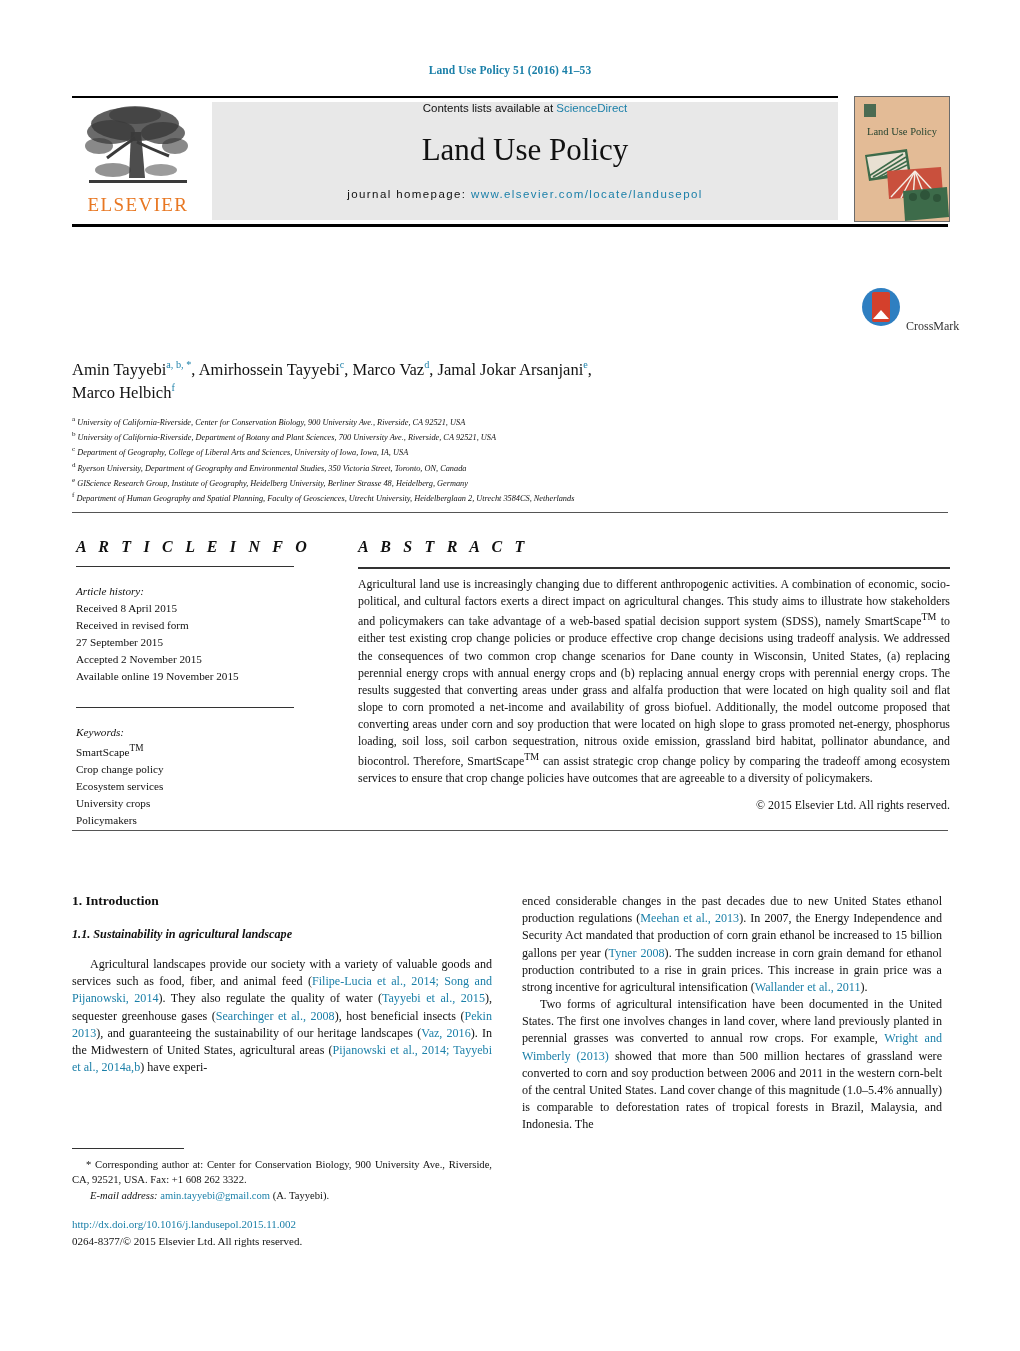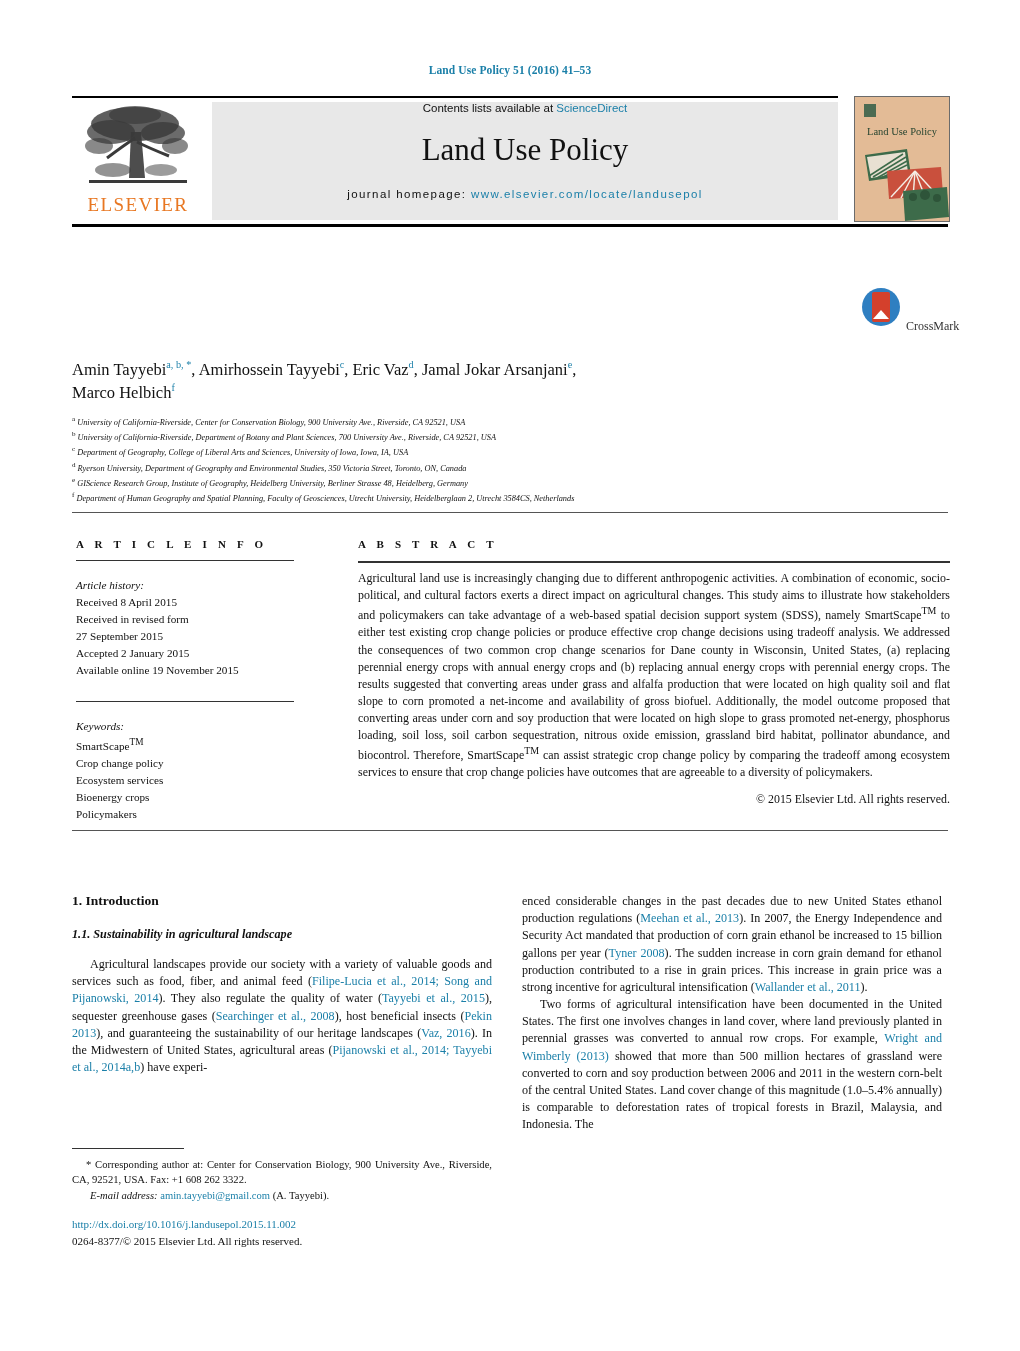--- a/index.html
+++ b/index.html
@@ -185,24 +185,25 @@
     left: 72px; top: 512px;
     width: 876px; height: 1px; background: #555;
   }
   .band-rule-bottom {
     position: absolute;
     left: 72px; top: 830px;
     width: 876px; height: 1px; background: #555;
   }
   .sec-head {
     font-family: "Liberation Serif", serif;
-    font-size: 11px;
+    font-size: 16px;
     letter-spacing: 4.2px;
     font-weight: bold;
     color: #111;
+    font-style: italic;
   }
   .info-col {
     position: absolute;
     left: 76px; top: 538px;
     width: 250px;
   }
   .info-hr {
     width: 218px; height: 1px; background: #333;
     margin: 10px 0 8px 0;
   }
@@ -374,21 +375,21 @@
   <div class="crossmark">
     <div class="cm-badge">
       <div class="cm-inner"></div>
       <div class="cm-chev"></div>
     </div>
     <div class="cm-text">CrossMark</div>
   </div>
 
   <div class="authors">
     <div>
-      <span>Amin Tayyebi</span><sup>a, b, *</sup><span>, Amirhossein Tayyebi</span><sup>c</sup><span>, Eric Vaz</span><sup>d</sup><span>, Jamal Jokar Arsanjani</span><sup>e</sup><span>,</span>
+      <span>Amin Tayyebi</span><sup>a, b, *</sup><span>, Amirhossein Tayyebi</span><sup>c</sup><span>, Marco Vaz</span><sup>d</sup><span>, Jamal Jokar Arsanjani</span><sup>e</sup><span>,</span>
     </div>
     <div>
       <span>Marco Helbich</span><sup>f</sup>
     </div>
   </div>
 
   <div class="affils">
     <div class="aff"><sup>a</sup> <span>University of California-Riverside, Center for Conservation Biology, 900 University Ave., Riverside, CA 92521, USA</span></div>
     <div class="aff"><sup>b</sup> <span>University of California-Riverside, Department of Botany and Plant Sciences, 700 University Ave., Riverside, CA 92521, USA</span></div>
     <div class="aff"><sup>c</sup> <span>Department of Geography, College of Liberal Arts and Sciences, University of Iowa, Iowa, IA, USA</span></div>
@@ -400,30 +401,30 @@
   <div class="band-rule-top"></div>
 
   <div class="info-col">
     <div class="sec-head">A R T I C L E   I N F O</div>
     <div class="info-hr"></div>
     <div class="info-body">
       <div class="it">Article history:</div>
       <div>Received 8 April 2015</div>
       <div>Received in revised form</div>
       <div>27 September 2015</div>
-      <div>Accepted 2 January 2015</div>
+      <div>Accepted 2 November 2015</div>
       <div>Available online 19 November 2015</div>
     </div>
     <div class="info-hr" style="margin-top:22px"></div>
     <div class="info-body">
       <div class="it">Keywords:</div>
       <div><span>SmartScape</span><sup>TM</sup></div>
       <div>Crop change policy</div>
       <div>Ecosystem services</div>
-      <div>Bioenergy crops</div>
+      <div>University crops</div>
       <div>Policymakers</div>
     </div>
   </div>
 
   <div class="abs-col">
     <div class="sec-head">A B S T R A C T</div>
     <div class="abs-hr"></div>
     <div class="abs-body">
       <span>Agricultural land use is increasingly changing due to different anthropogenic activities. A combination of economic, socio-political, and cultural factors exerts a direct impact on agricultural changes. This study aims to illustrate how stakeholders and policymakers can take advantage of a web-based spatial decision support system (SDSS), namely SmartScape</span><sup>TM</sup><span> to either test existing crop change policies or produce effective crop change decisions using tradeoff analysis. We addressed the consequences of two common crop change scenarios for Dane county in Wisconsin, United States, (a) replacing perennial energy crops with annual energy crops and (b) replacing annual energy crops with perennial energy crops. The results suggested that converting areas under grass and alfalfa production that were located on high quality soil and flat slope to corn promoted a net-income and availability of gross biofuel. Additionally, the model outcome proposed that converting areas under corn and soy production that were located on high slope to grass promoted net-energy, phosphorus loading, soil loss, soil carbon sequestration, nitrous oxide emission, grassland bird habitat, pollinator abundance, and biocontrol. Therefore, SmartScape</span><sup>TM</sup><span> can assist strategic crop change policy by comparing the tradeoff among ecosystem services to ensure that crop change policies have outcomes that are agreeable to a diversity of policymakers.</span>
     </div>

